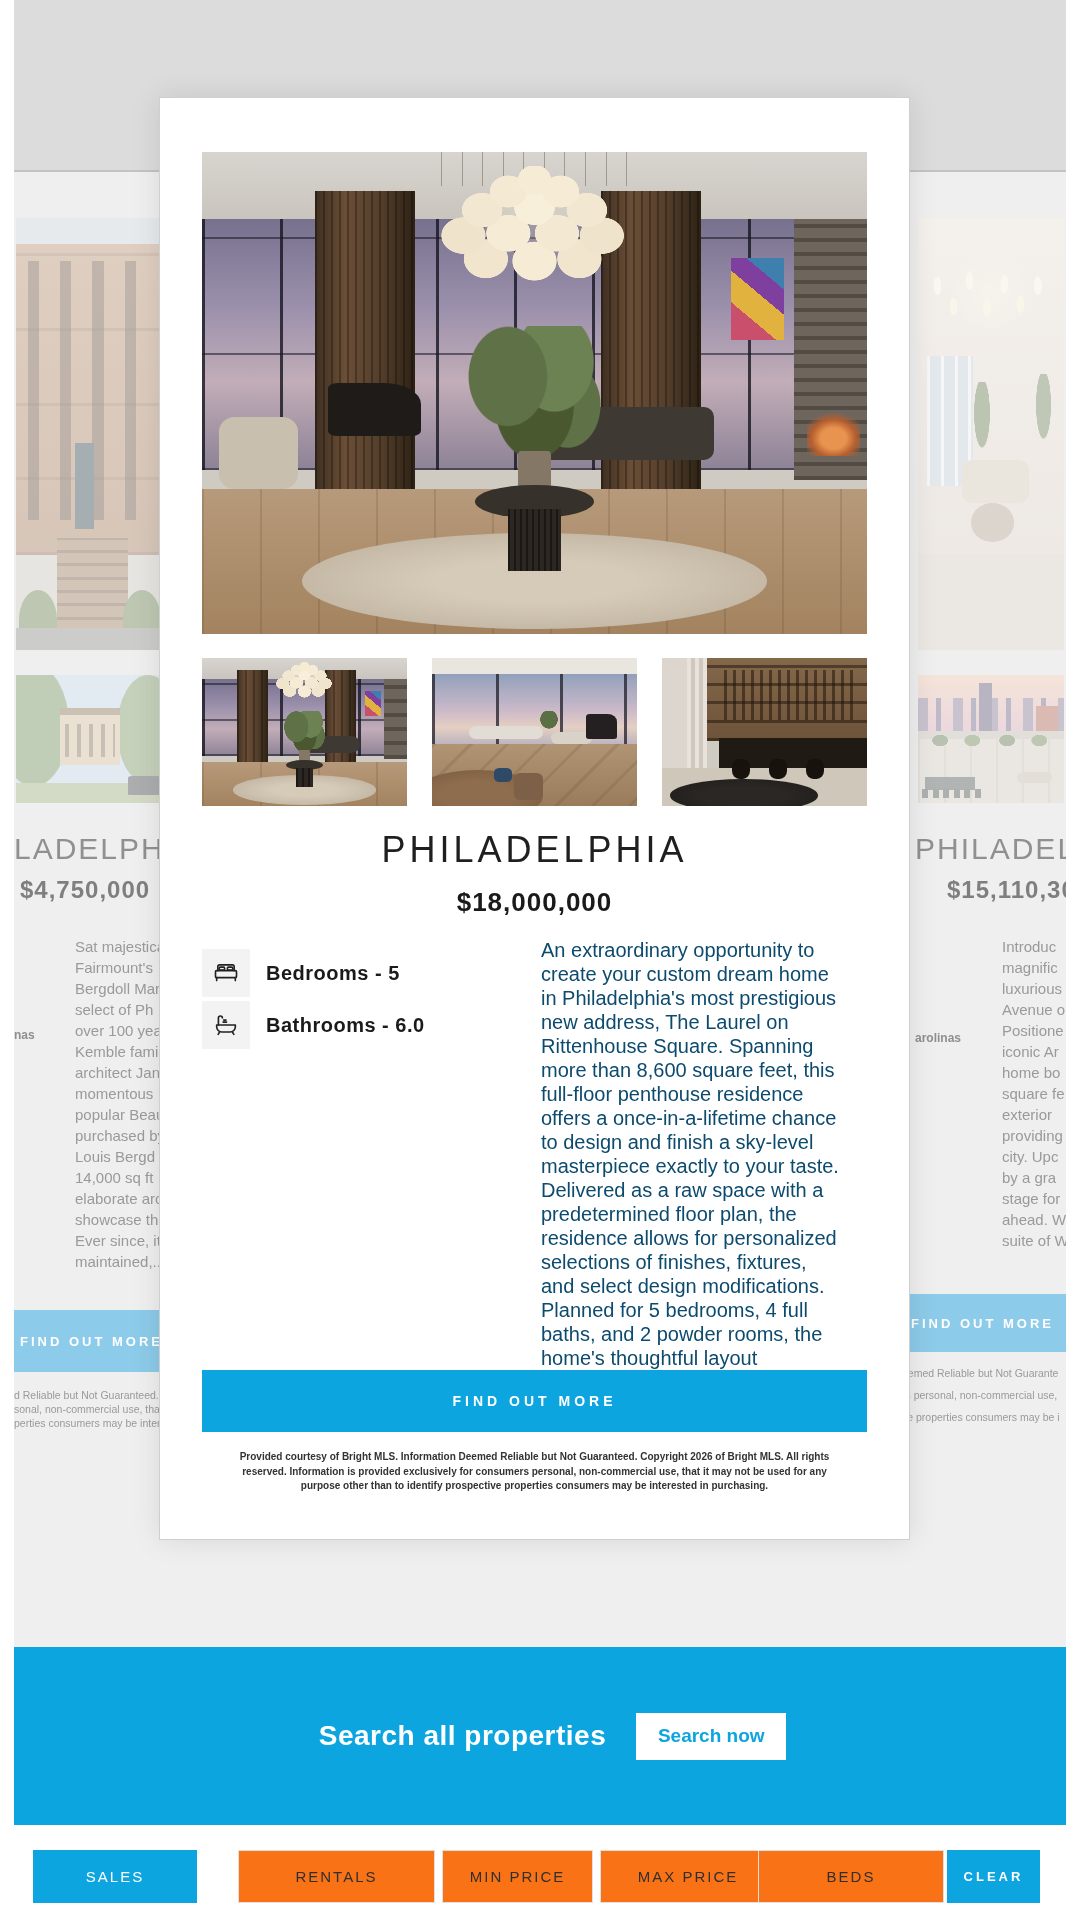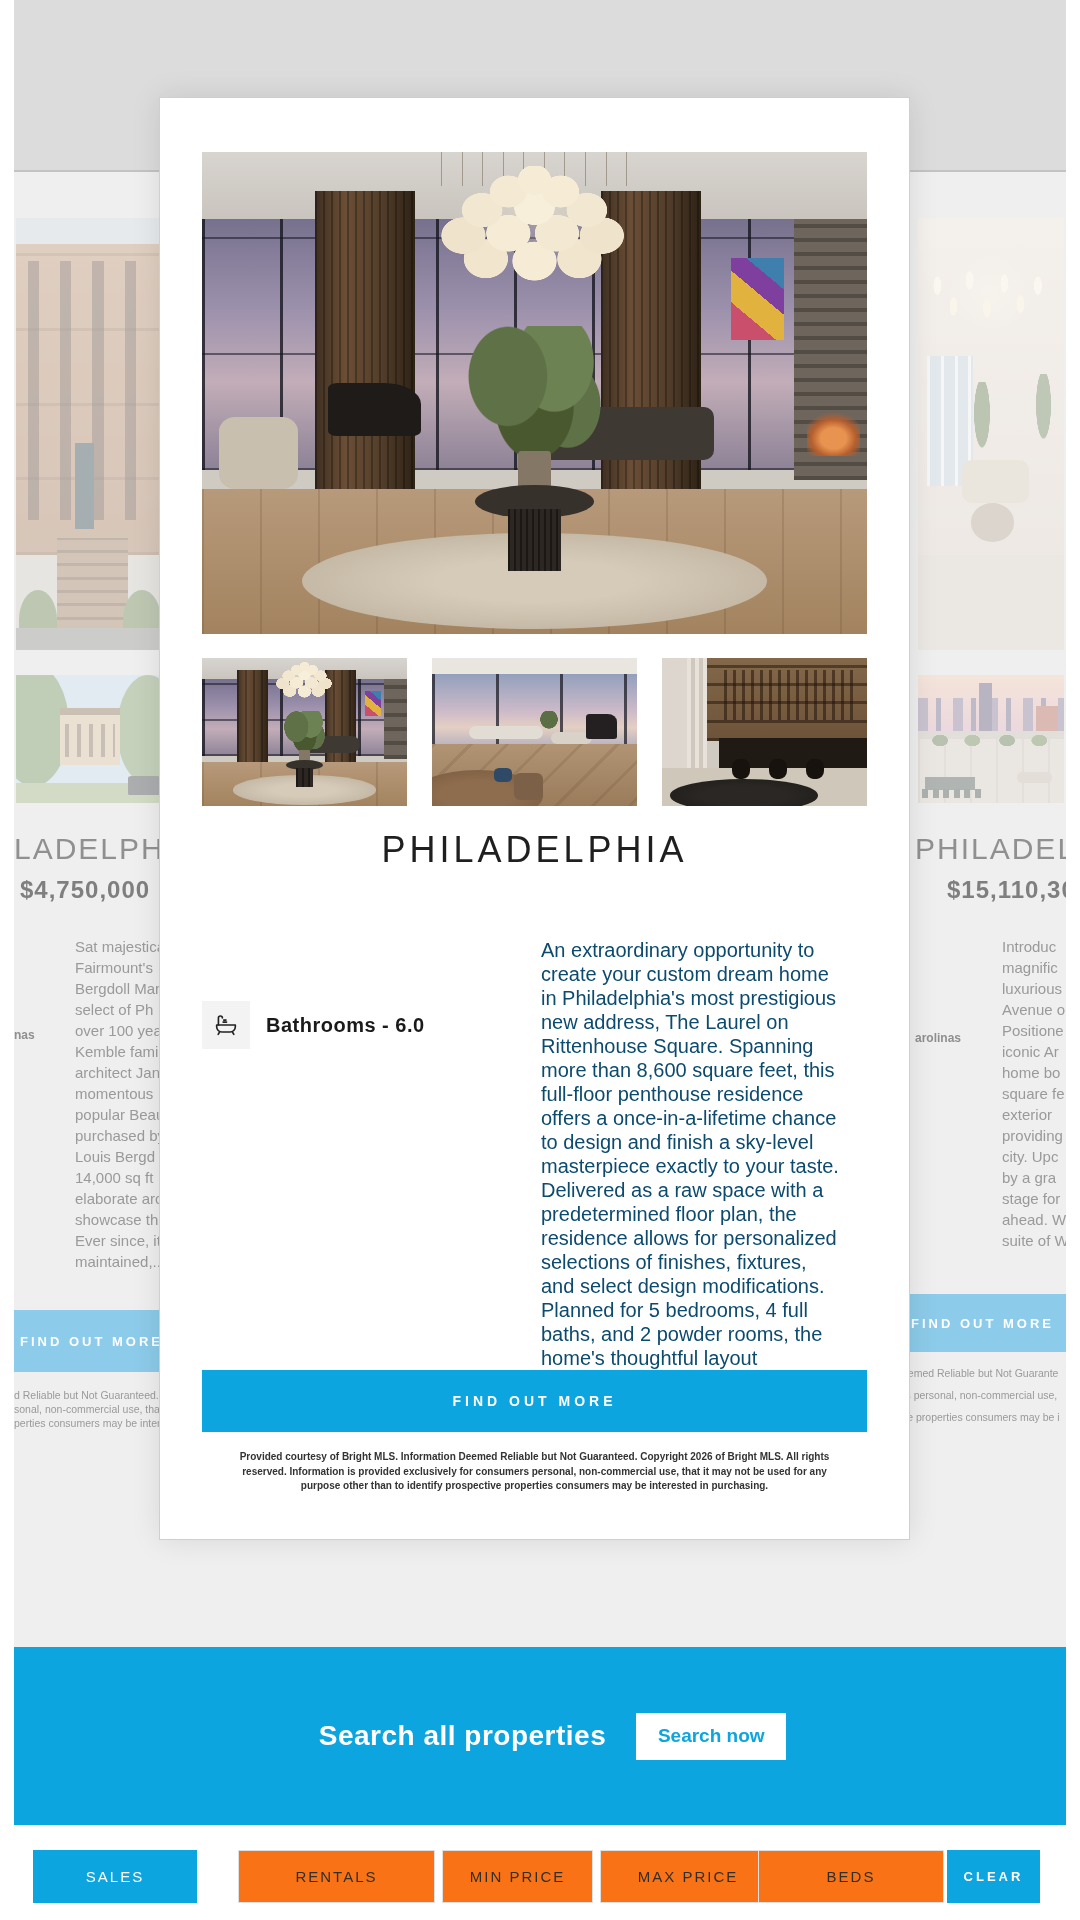--- a/index.html
+++ b/index.html
@@ -393,21 +393,34 @@
       <div class="br-bottles"></div>
         <div class="br-counter"></div>
         <div class="br-floor"></div>
       <div class="br-rug"></div>
         <div class="br-stool br-s1"></div>
         <div class="br-stool br-s2"></div>
       <div class="br-stool br-s3"></div>
     </div>
 
     <div class="m-title">PHILADELPHIA</div>
-
+    <div class="m-price">$18,000,000</div>
+
+    <div class="feat-row fr1">
+      <span class="feat-icon">
+        <svg width="28" height="28" viewBox="0 0 24 24" fill="none" stroke="#222222" stroke-width="1.4" stroke-linecap="round" stroke-linejoin="round">
+          <path d="M5 10V6.5A1.5 1.5 0 0 1 6.5 5h11A1.5 1.5 0 0 1 19 6.5V10"></path>
+          <rect x="3" y="10" width="18" height="6" rx="1"></rect>
+          <path d="M4 16v2.5M20 16v2.5"></path>
+          <rect x="6.2" y="7" width="4.6" height="2.4" rx="0.9"></rect>
+          <rect x="13.2" y="7" width="4.6" height="2.4" rx="0.9"></rect>
+        </svg>
+      </span>
+      <span class="feat-label">Bedrooms - 5</span>
+    </div>
     <div class="feat-row fr2">
       <span class="feat-icon">
         <svg width="28" height="28" viewBox="0 0 24 24" fill="none" stroke="#222222" stroke-width="1.4" stroke-linecap="round" stroke-linejoin="round">
           <path d="M4 12h16v1.5a4.5 4.5 0 0 1-4.5 4.5h-7A4.5 4.5 0 0 1 4 13.5V12z"></path>
           <path d="M6.5 18l-1.2 2M17.5 18l1.2 2"></path>
           <path d="M5.5 12V6a1.7 1.7 0 0 1 3.4 0"></path>
           <path d="M9.5 9.5h3M10 7.8h2"></path>
         </svg>
       </span>
       <span class="feat-label">Bathrooms - 6.0</span>

